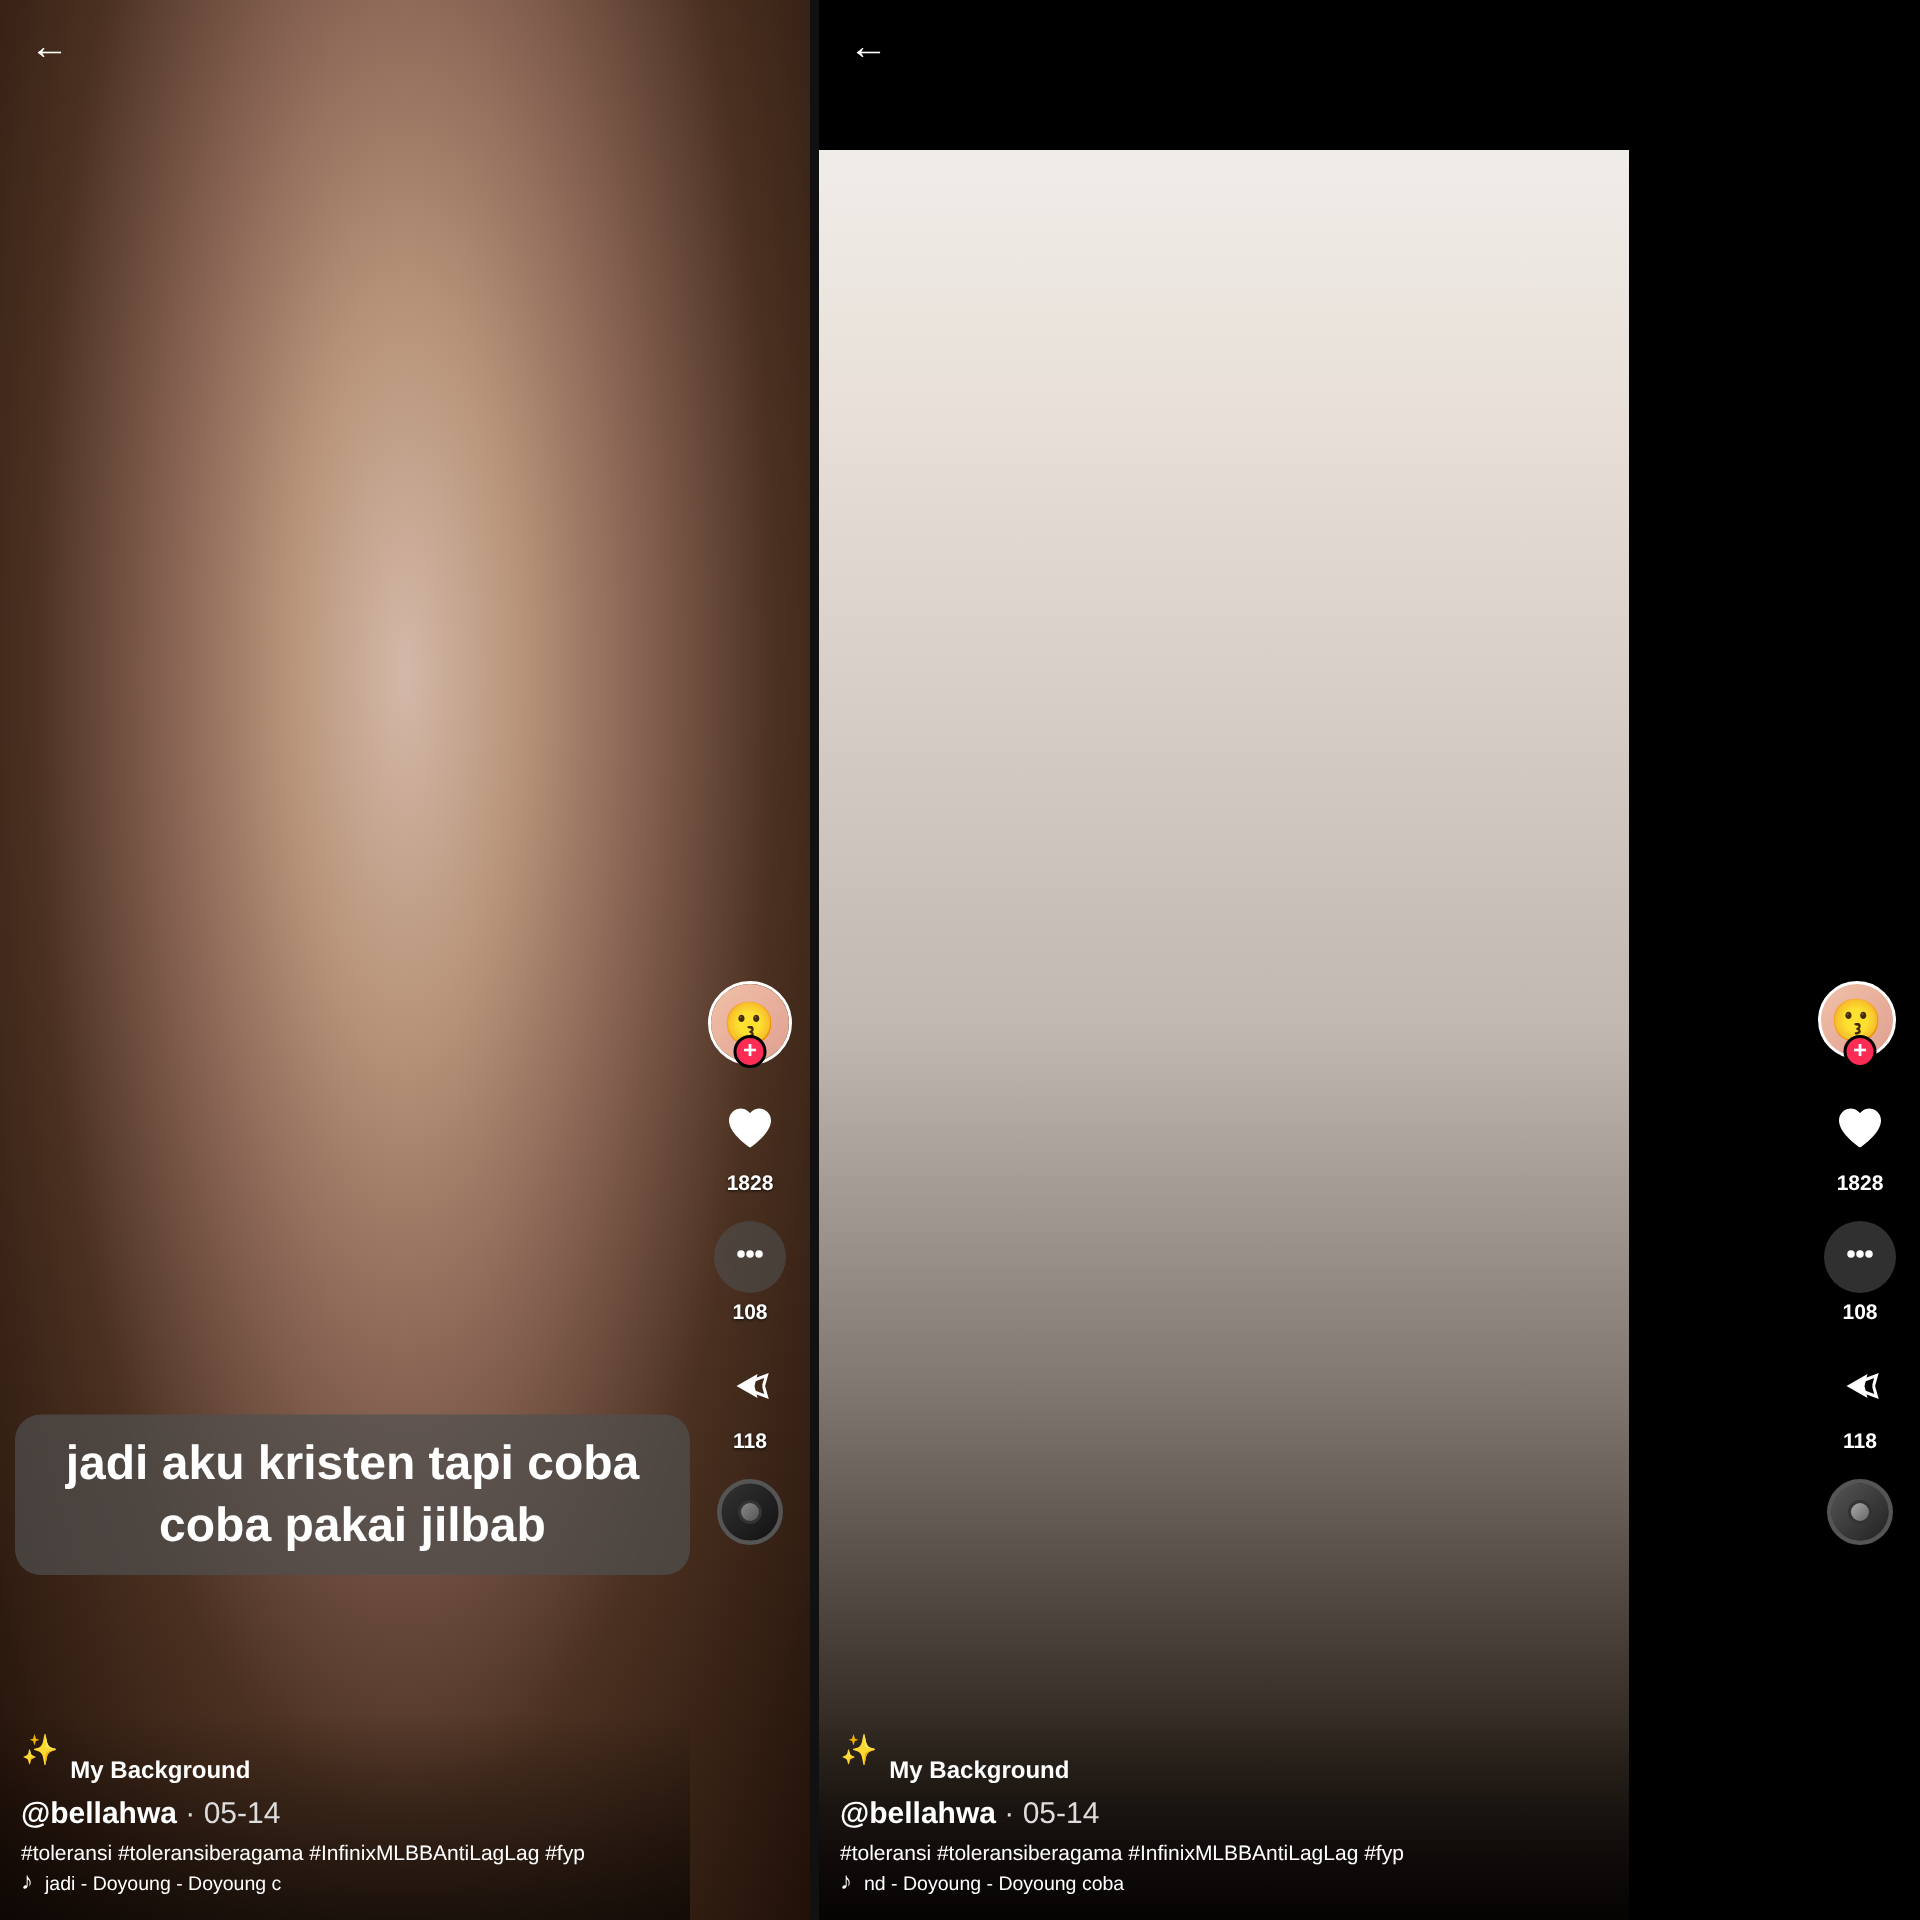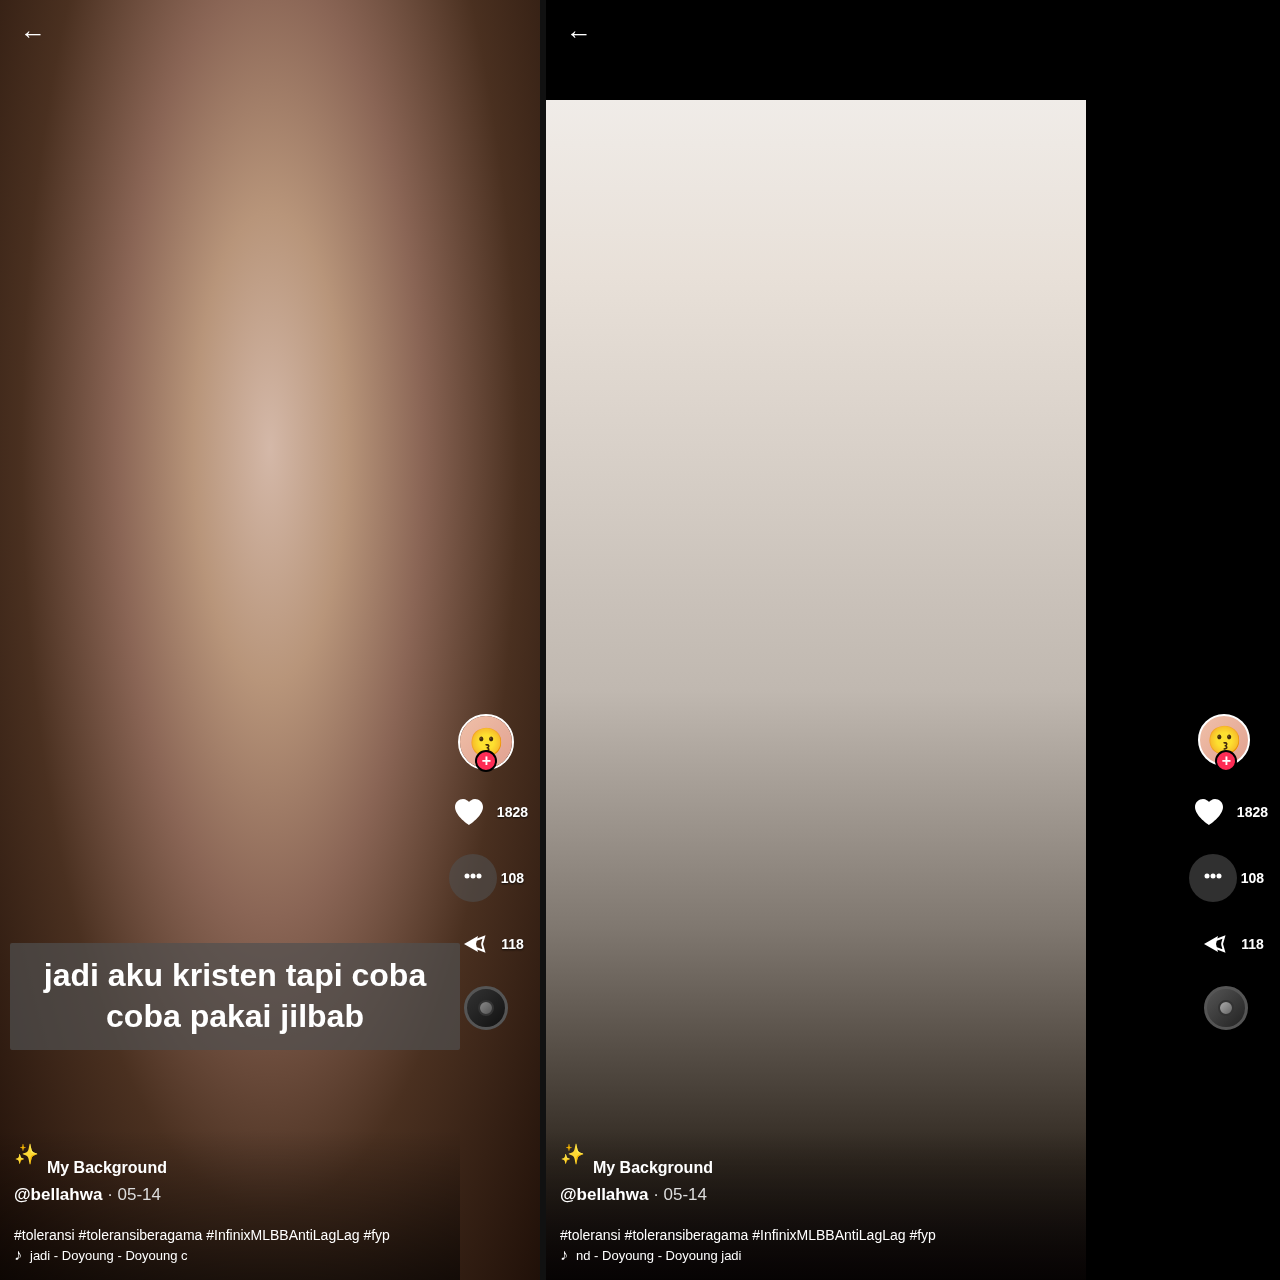--- a/index.html
+++ b/index.html
@@ -66,21 +66,21 @@
       z-index: 10;
     }
 
     .caption-text {
       background: rgba(80, 80, 80, 0.7);
       color: #fff;
       font-size: 32px;
       font-weight: 700;
       text-align: center;
       padding: 12px 18px;
-      border-radius: 2px;
+      border-radius: 17px;
       line-height: 1.3;
       display: inline-block;
     }
 
     
     .action-buttons {
       position: absolute;
       right: 12px;
       bottom: 250px;
       display: flex;
@@ -129,21 +129,21 @@
       align-items: center;
       justify-content: center;
       color: #fff;
       font-size: 16px;
       font-weight: 700;
       border: 2px solid #000;
     }
 
     .action-btn {
       display: flex;
-      flex-direction: row;
+      flex-direction: column;
       align-items: center;
       gap: 4px;
     }
 
     .action-icon {
       width: 48px;
       height: 48px;
       background: rgba(80,80,80,0.6);
       border-radius: 50%;
       display: flex;
@@ -211,23 +211,23 @@
 
     .effect-name {
       color: #fff;
       font-size: 16px;
       font-weight: 600;
       margin-top: 29px;
     }
 
     .username-row {
       color: #fff;
-      font-size: 17px;
+      font-size: 20px;
       font-weight: 700;
-      margin-bottom: 20px;
+      margin-bottom: 4px;
     }
 
     .username {
       font-weight: 700;
     }
 
     .date {
       font-weight: 400;
       color: #ddd;
     }
@@ -431,16 +431,16 @@
       <span class="effect-name">My Background</span>
     </div>
     <div class="username-row">
       <span class="username">@bellahwa</span>
       <span class="date"> · <span>05-14</span></span>
     </div>
     <div class="hashtags">#toleransi #toleransiberagama
 #InfinixMLBBAntiLagLag #fyp</div>
     <div class="music-row">
       <span class="music-note">♪</span>
-      <span>nd - Doyoung - Doyoung  jadi</span>
+      <span>nd - Doyoung - Doyoung  coba</span>
     </div>
   </div>
 </div>
 
 </body></html>

